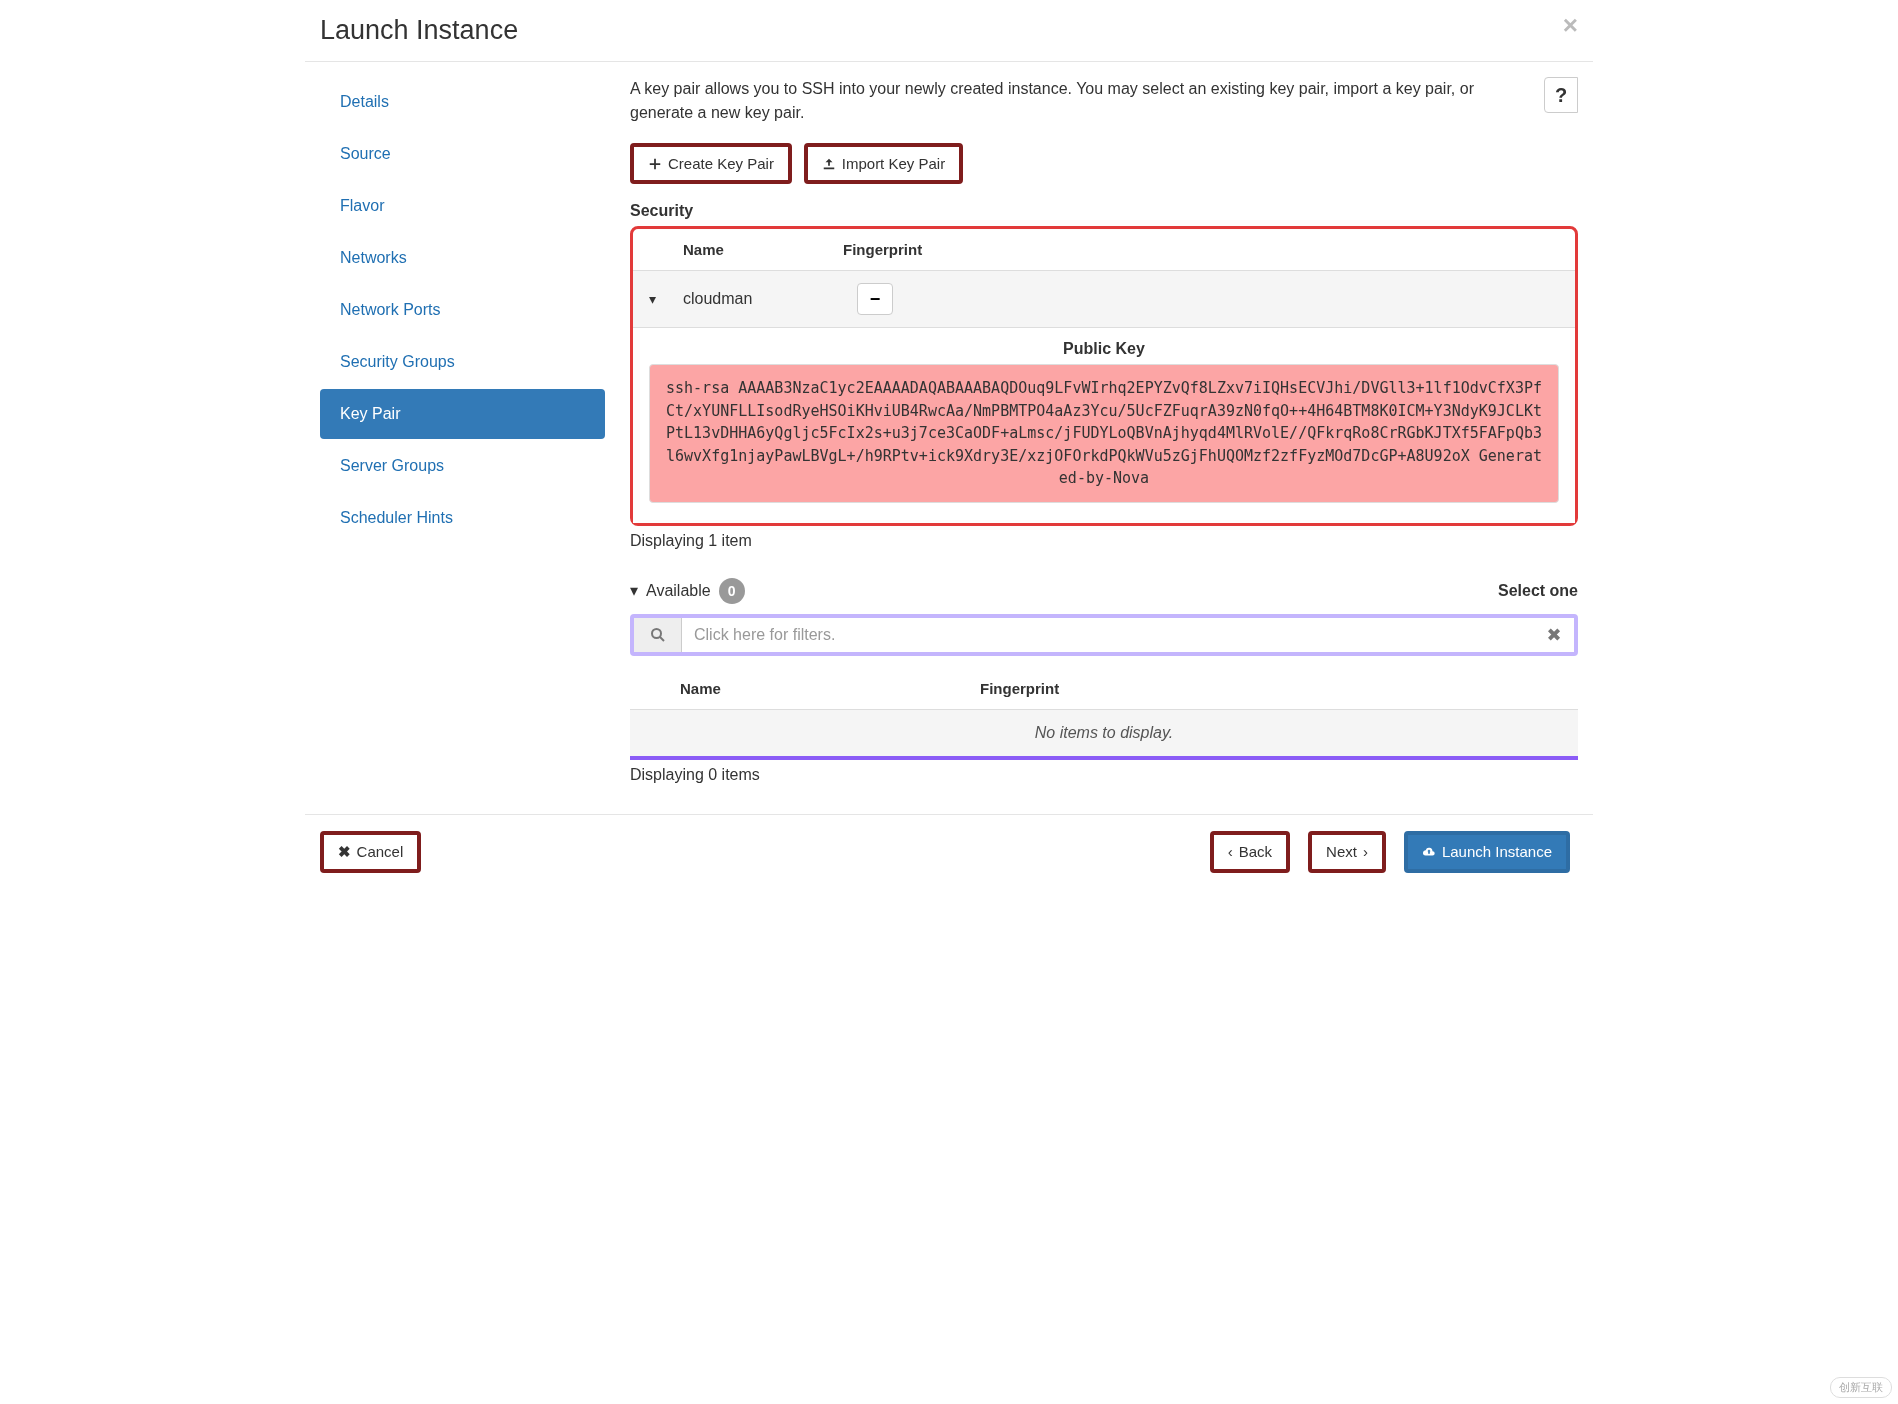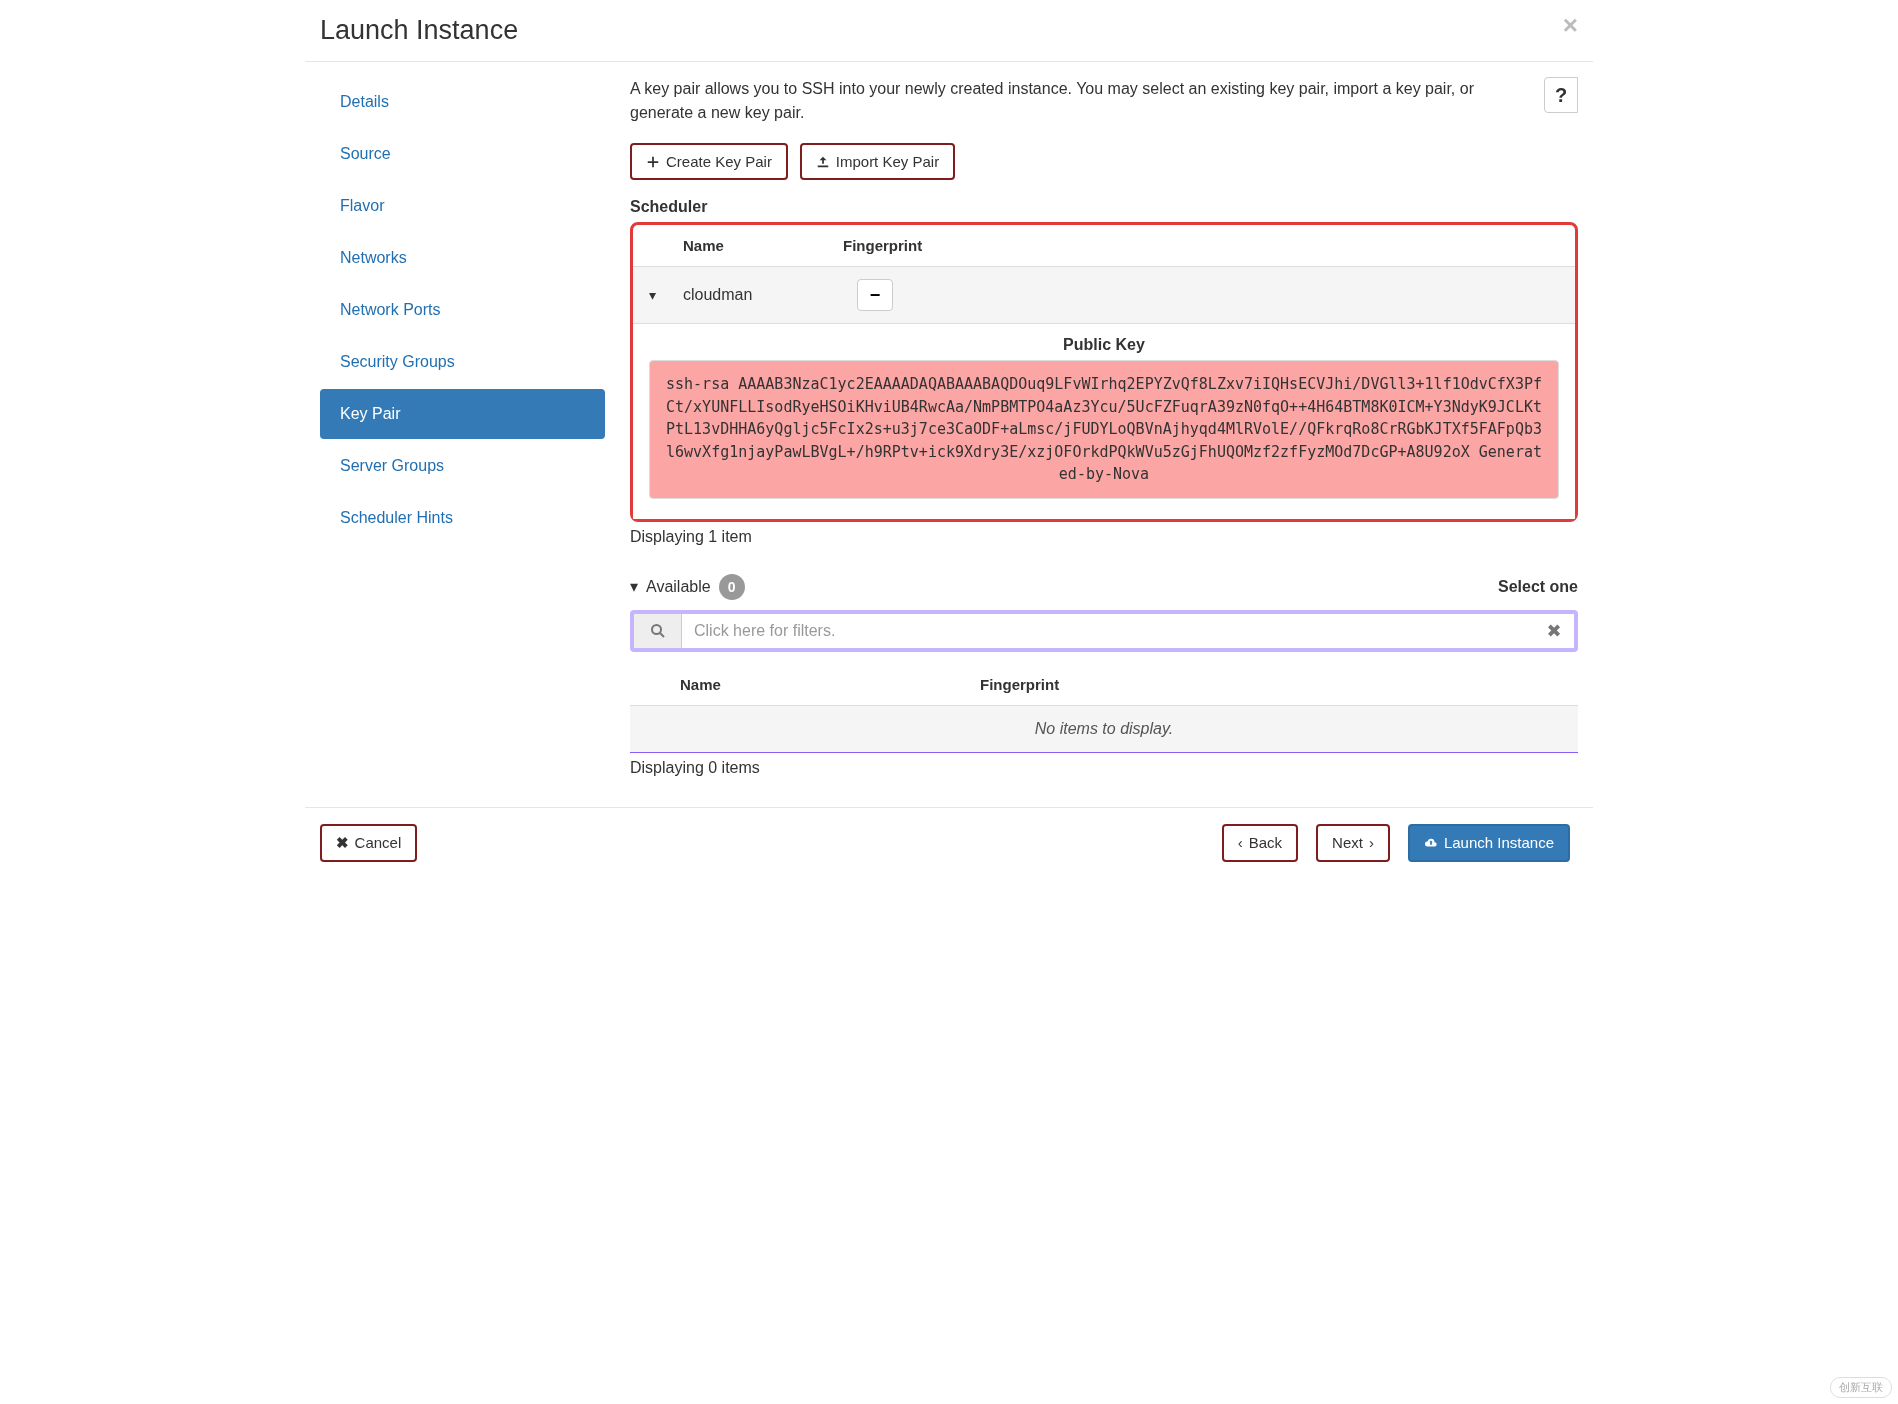--- a/index.html
+++ b/index.html
@@ -85,21 +85,21 @@
   color: #333;
   margin: 0 40px 18px 0;
   line-height: 1.5;
 }
 .btn-row { margin-bottom: 18px; }
 .btn {
   display: inline-flex;
   align-items: center;
   gap: 6px;
   padding: 8px 14px;
-  border: 2px solid #7f1d1d;
+  border: 4px solid #7f1d1d;
   background: #fff;
   border-radius: 4px;
   font-size: 15px;
   color: #333;
   cursor: pointer;
   margin-right: 8px;
 }
 .btn-primary {
   background: #337ab7;
   border-color: #2e6da4;
@@ -242,21 +242,21 @@
   font-size: 15px;
   border-bottom: 1px solid #ddd;
 }
 .avail-empty {
   background: #f5f5f5;
   text-align: center;
   padding: 14px;
   font-style: italic;
   font-size: 16px;
   color: #555;
-  border-bottom: 1px solid #8b5cf6;
+  border-bottom: 4px solid #8b5cf6;
 }
 .modal-footer {
   border-top: 1px solid #e5e5e5;
   padding: 16px 15px;
   display: flex;
   justify-content: space-between;
   margin-top: 30px;
 }
 .footer-right { display: flex; gap: 10px; }
 .svg-ico { width: 14px; height: 14px; }
@@ -306,21 +306,21 @@
           <span>Create Key Pair</span>
         </button>
         <button class="btn">
           <svg class="svg-ico" viewBox="0 0 16 16">
               <path d="M8 2l4 4H9v4H7V6H4l4-4zM2 12h12v2H2z" fill="#333"></path>
             </svg>
           <span>Import Key Pair</span>
         </button>
       </div>
 
-      <div class="section-label">Scheduler</div>
+      <div class="section-label">Security</div>
       <div class="highlight-box">
         <div class="table-wrap">
           <div class="thead">
             <div class="col-toggle"></div>
             <div class="col-name">Name</div>
             <div class="col-fp">Fingerprint</div>
             <div class="col-act"></div>
           </div>
           <div class="trow">
             <div class="col-toggle"><span class="expand-chevron">▾</span></div>

